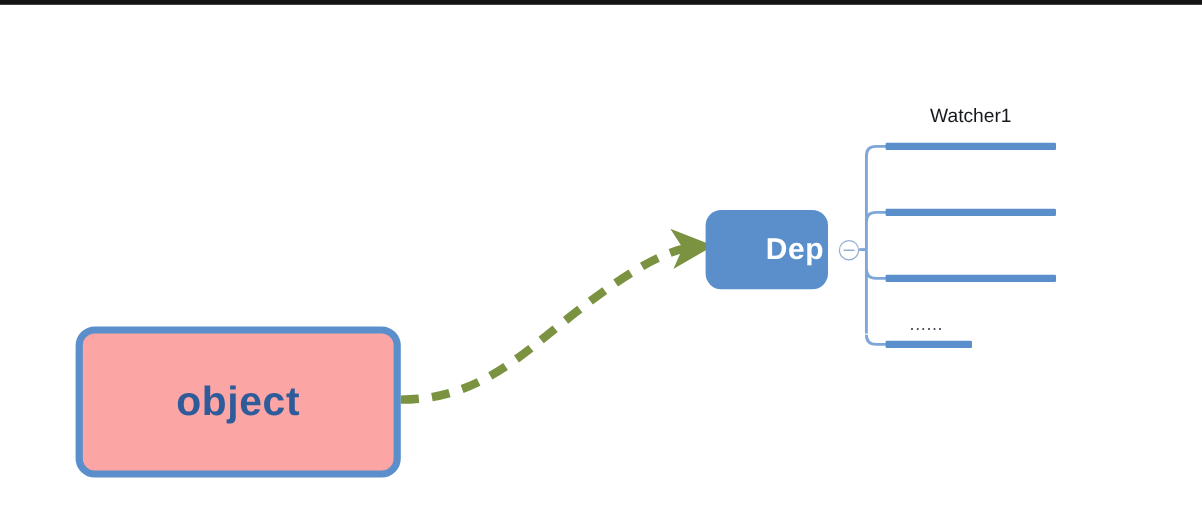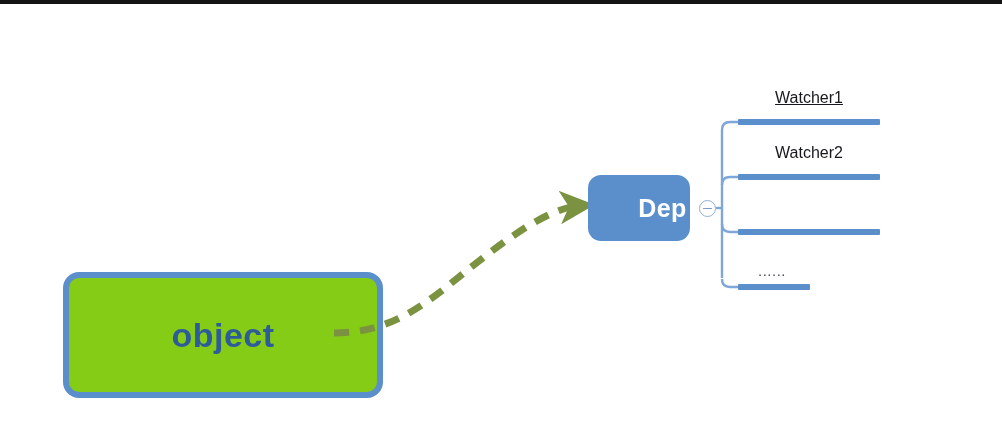--- a/index.html
+++ b/index.html
@@ -26,24 +26,24 @@
     width: 1002px;
     height: 4px;
     background: #141414;
   }
 
   
   .object-node {
     position: absolute;
     left: 63px;
     top: 272px;
-    width: 320px;
+    width: 271px;
     height: 126px;
     box-sizing: border-box;
-    background: #84cc16;
+    background: #fca5a5;
     border: 6px solid #5b8fcb;
     border-radius: 16px;
     display: flex;
     align-items: center;
     justify-content: center;
   }
   .object-label {
     font-size: 34px;
     font-weight: bold;
     color: #2e5c9a;
@@ -161,24 +161,23 @@
 
     <path d="M722,130 Q722,122 730,122 L740,122" fill="none" stroke="#7fa6d8" stroke-width="2.4"></path>
 
     <path d="M722,185 Q722,177 730,177 L740,177" fill="none" stroke="#7fa6d8" stroke-width="2.4"></path>
 
     <path d="M722,224 Q722,232 730,232 L740,232" fill="none" stroke="#7fa6d8" stroke-width="2.4"></path>
 
     <path d="M722,279 Q722,287 730,287 L740,287" fill="none" stroke="#7fa6d8" stroke-width="2.4"></path>
   </svg>
 
-  <div class="watcher-label" style="left:738px; top:89px; width:142px;text-decoration:underline;">Watcher1</div>
+  <div class="watcher-label" style="left:738px; top:89px; width:142px;">Watcher1</div>
   <div class="watcher-bar" style="left:738px; top:119px; width:142px;"></div>
 
-  <div class="watcher-label" style="left:738px; top:144px; width:142px;">Watcher2</div>
   <div class="watcher-bar" style="left:738px; top:174px; width:142px;"></div>
 
   <div class="watcher-bar" style="left:738px; top:229px; width:142px;"></div>
 
   <div class="ellipsis-label" style="left:758px; top:262px;">......</div>
   <div class="watcher-bar" style="left:738px; top:284px; width:72px;"></div>
 
 </div>
 
 </body></html>

